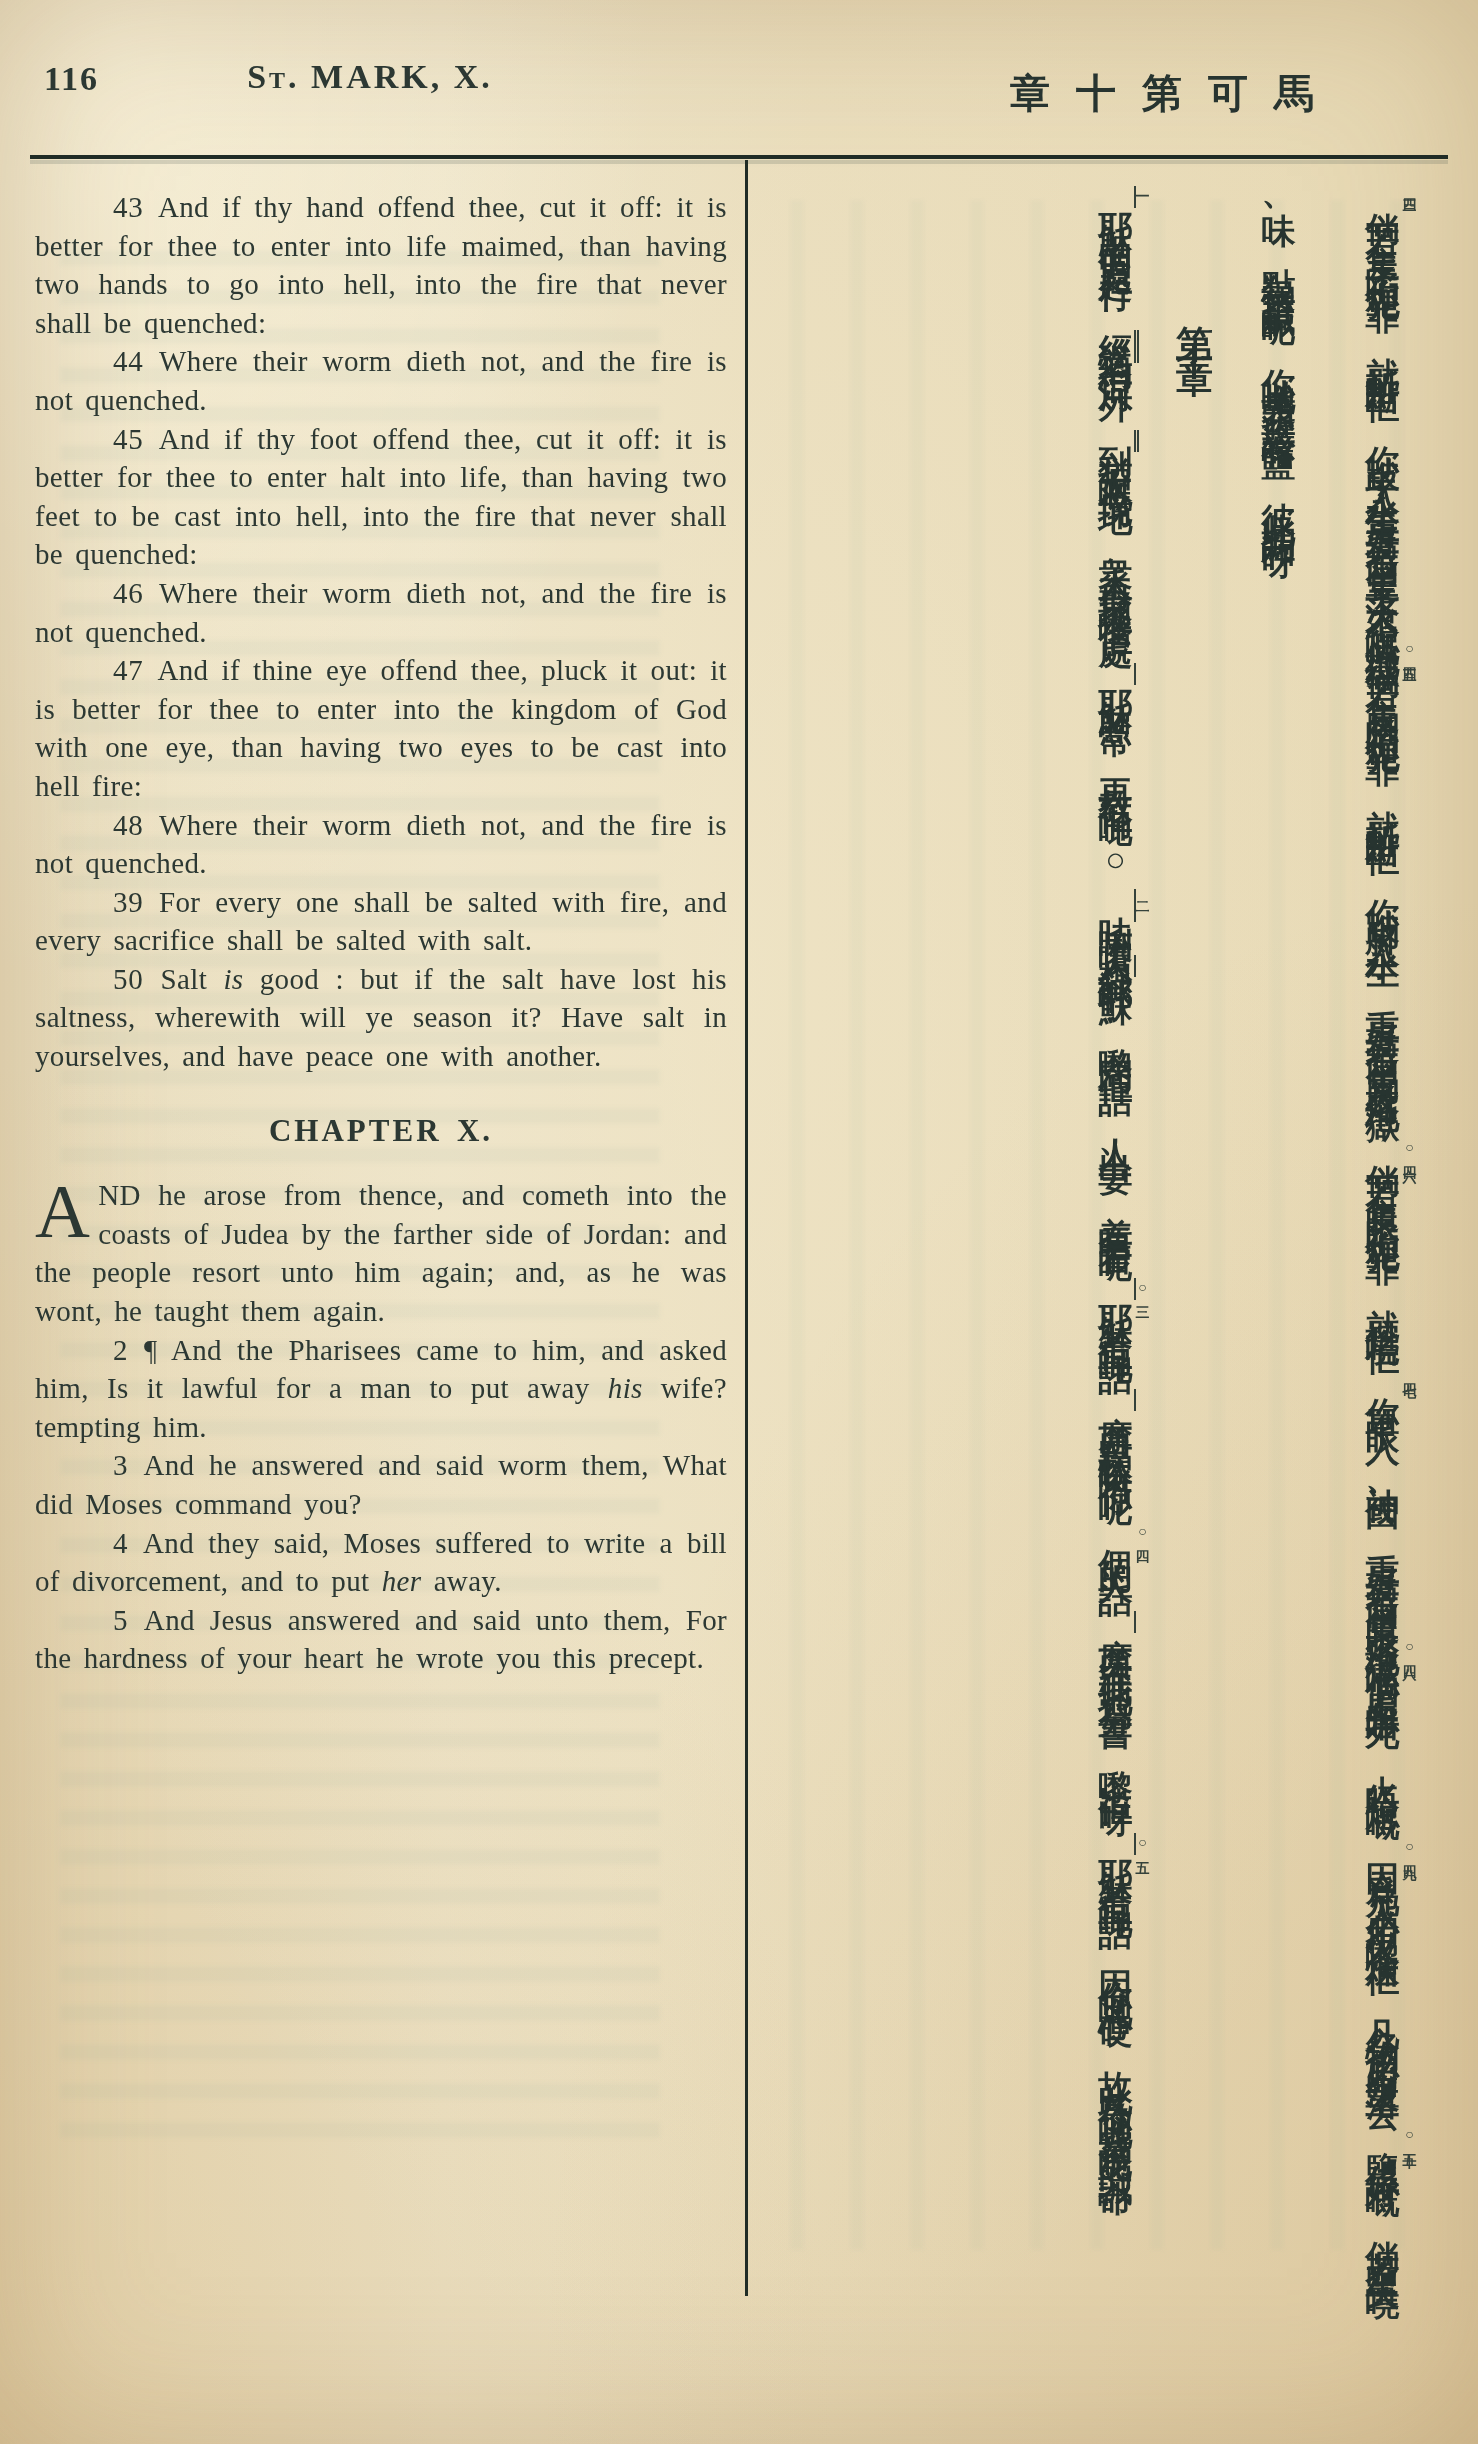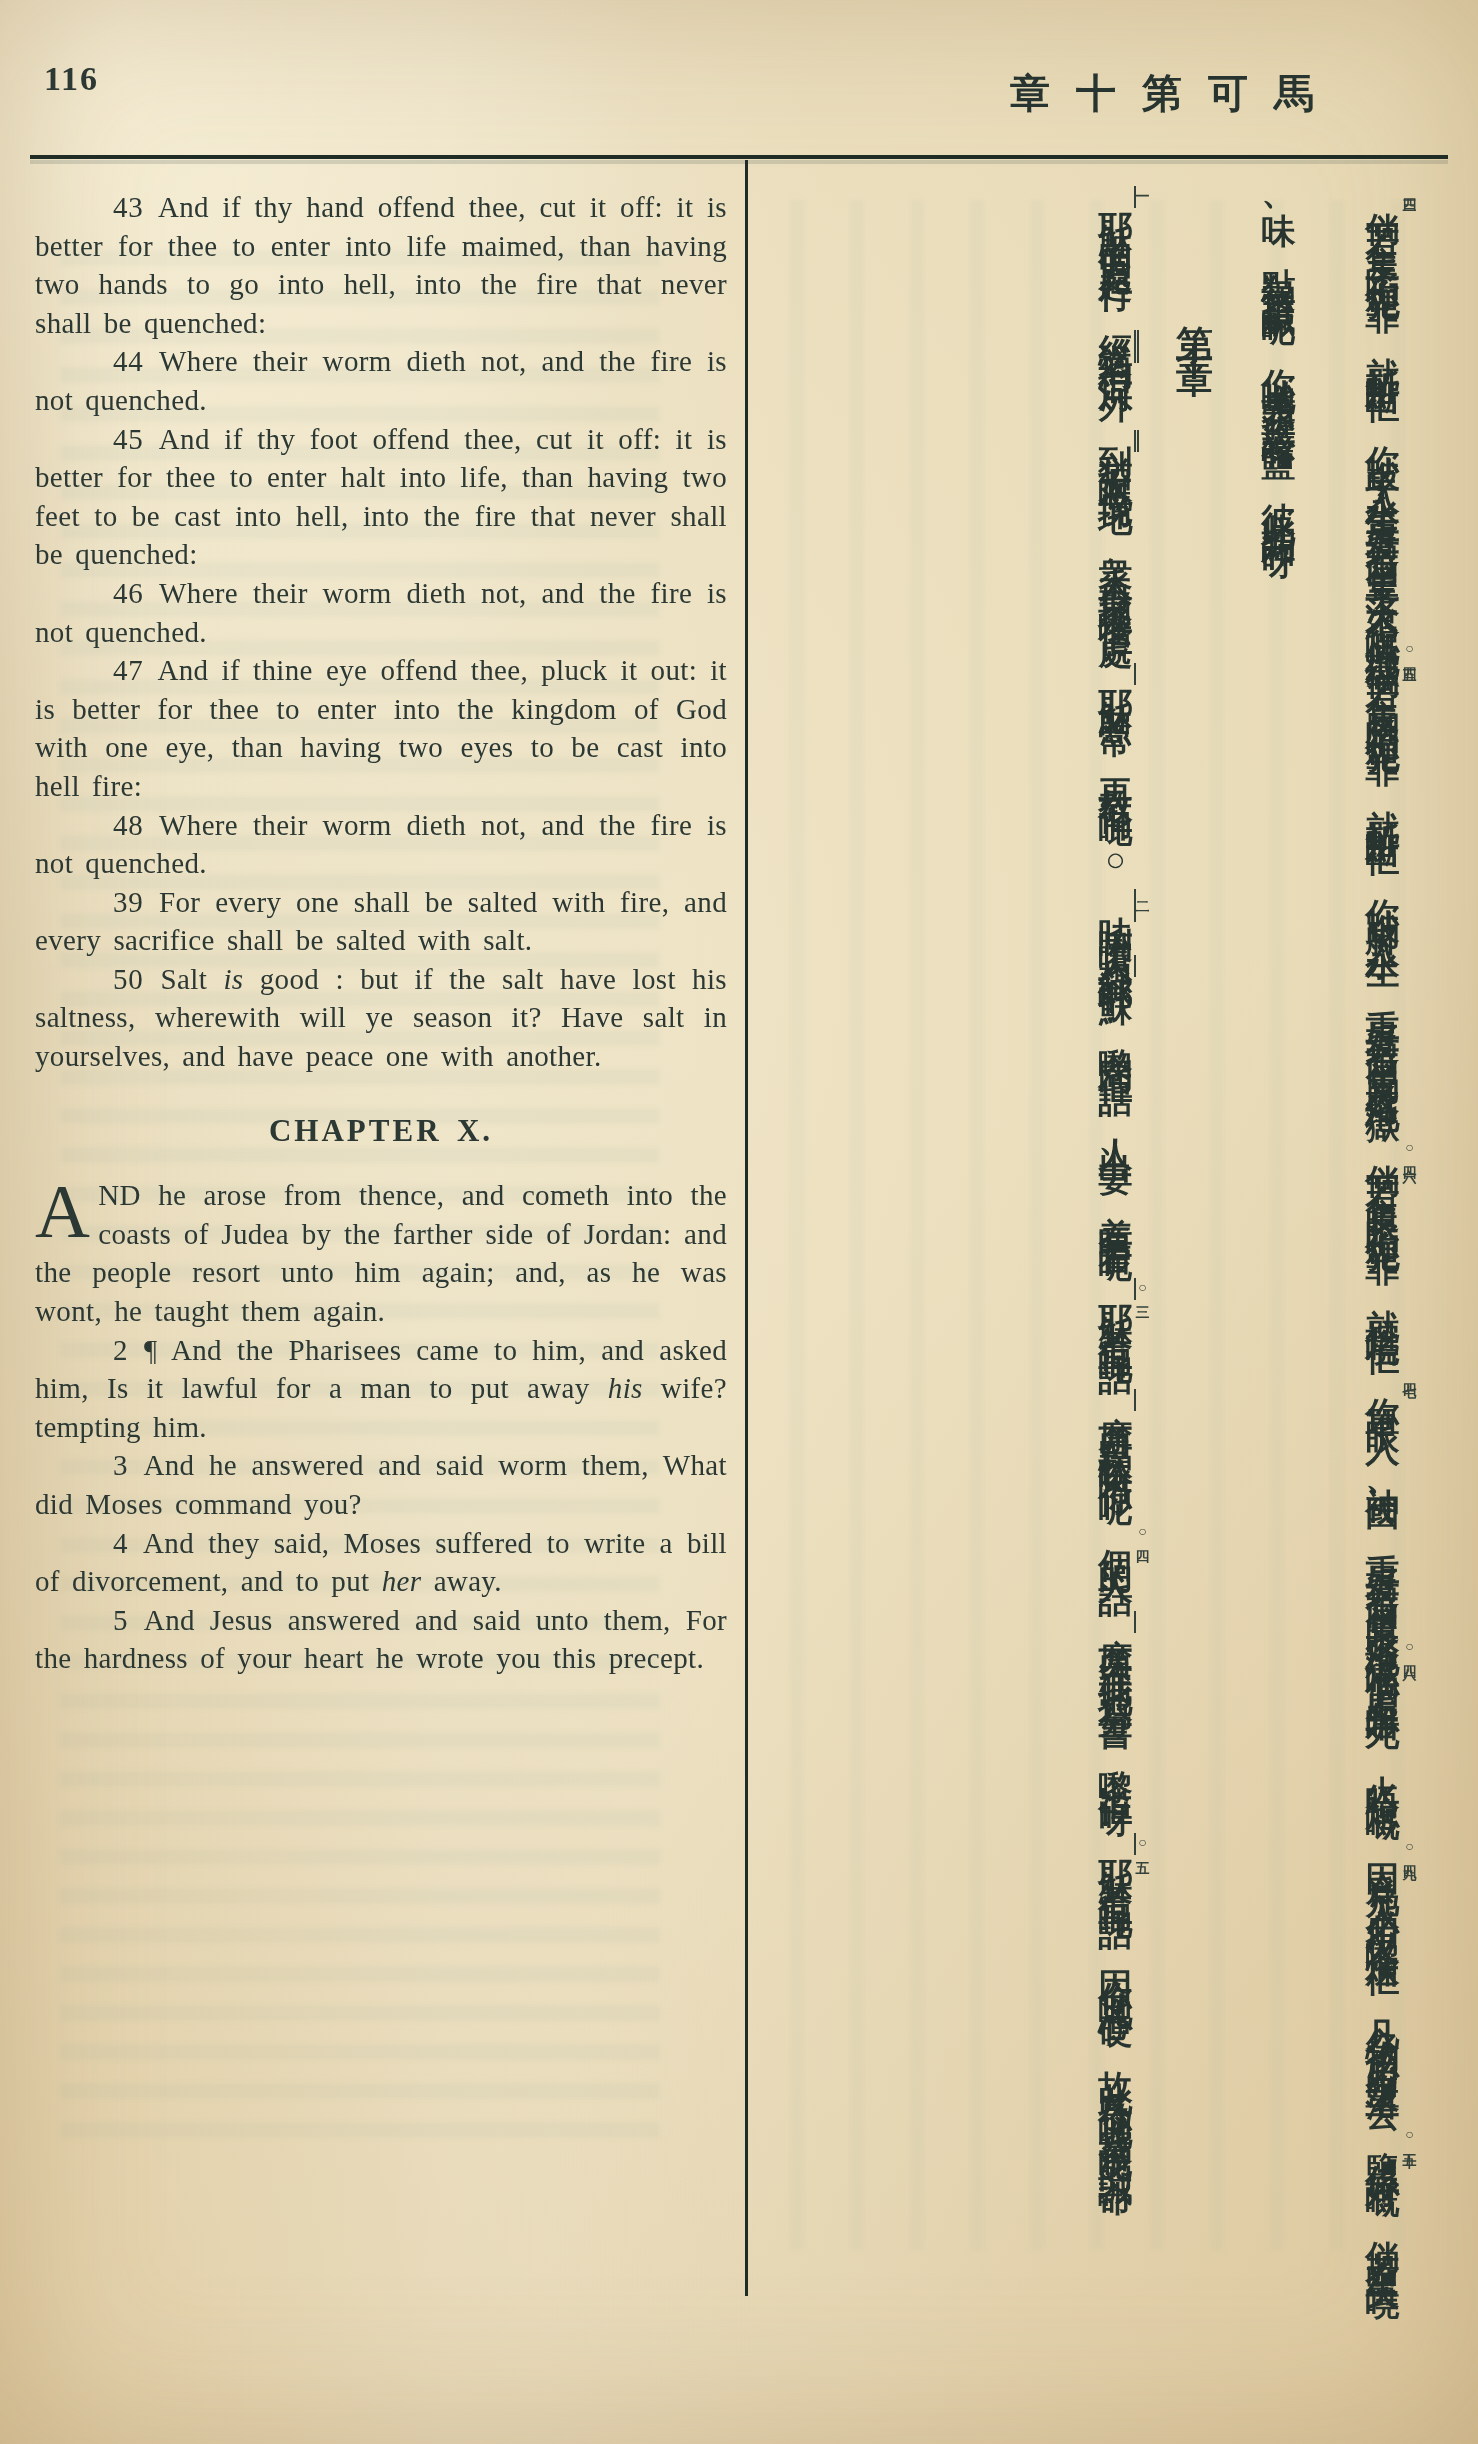--- a/index.html
+++ b/index.html
@@ -103,20 +103,21 @@
 </head>
 <body>
 
 <div class="page">
 
   <div class="bleed en"></div>
   <div class="bleed zh"></div>
 
   <header>
     <span class="page-num">116</span>
+    <span class="head-title">St. MARK, X.</span>
     <span class="head-title-cjk">章十第可馬</span>
   </header>
 
   <div class="head-rule"></div>
   <div class="v-divider"></div>
 
   <section class="col-en">
     <div id="en-part1">
         <p><span class="vno">43 </span><span>And if thy hand offend thee, cut it off: it is better for thee to enter into life maimed, than having two hands to go into hell, into the fire that never shall be quenched:</span></p>
         <p><span class="vno">44 </span><span>Where their worm dieth not, and the fire is not quenched.</span></p>

